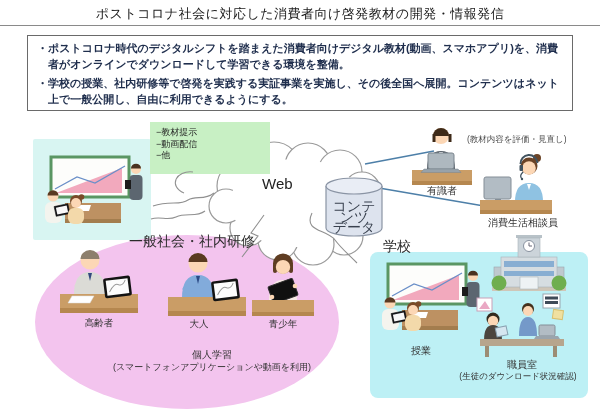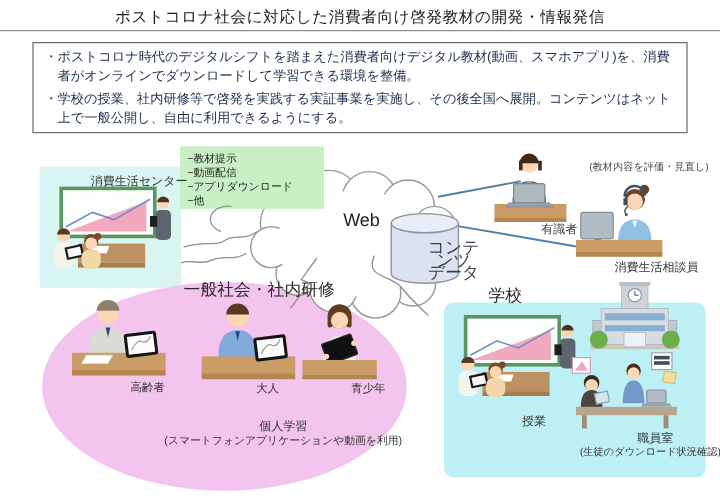--- a/index.html
+++ b/index.html
@@ -5,25 +5,25 @@
   html,body{margin:0;padding:0;background:#fff;}
   .canvas{
     position:relative;width:600px;height:415px;background:#fff;overflow:hidden;
     font-family:"Liberation Sans","DejaVu Sans",sans-serif;color:#222;border-radius:13px;
   }
   .abs{position:absolute;}
   .title{top:5px;left:0;width:600px;text-align:center;font-size:13px;color:#1a1a1a;letter-spacing:.5px;}
   .title-rule{top:25px;left:0;width:600px;border-top:1.2px solid #8a8a8a;height:0;}
   .overview{
     top:35px;left:27px;width:546px;height:76px;border:1.4px solid #6a6a6a;background:#fff;
-    box-sizing:border-box;padding:5px 9px 4px 9px;font-size:11px;font-weight:normal;color:#1f2e4d;line-height:1.42;
+    box-sizing:border-box;padding:5px 9px 4px 9px;font-size:11px;font-weight:bold;color:#1f2e4d;line-height:1.42;
   }
   .overview p{margin:0 0 4px 0;padding-left:11px;text-indent:-11px;}
   .section-heading{top:110px;left:107px;font-size:11px;color:#2e3b52;}
-  .lbl{position:absolute;color:#333;white-space:nowrap;margin-left:24px;}
+  .lbl{position:absolute;color:#333;white-space:nowrap;}
   .ctr{text-align:center;white-space:normal;}
   svg{position:absolute;top:0;left:0;}
 </style>
 </head>
 <body>
 
 <div class="canvas">
 
   <div class="abs title">ポストコロナ社会に対応した消費者向け啓発教材の開発・情報発信</div>
   <div class="abs title-rule"></div>
@@ -211,26 +211,24 @@
       <rect x="26" y="5" width="22" height="19" fill="#ccd4da" stroke="#a8b2b8" stroke-width="0.6"></rect>
       <circle cx="37" cy="13" r="5.5" fill="#fff" stroke="#8892a0"></circle>
       <line x1="37" y1="13" x2="37" y2="9.5" stroke="#667" stroke-width="1"></line>
       <line x1="37" y1="13" x2="40" y2="13" stroke="#667" stroke-width="1"></line>
       <rect x="28" y="44" width="18" height="12" fill="#eef2f4" stroke="#aab4ba" stroke-width="0.6"></rect>
       <circle cx="7" cy="50" r="7.5" fill="#6fae4e"></circle>
       <circle cx="67" cy="50" r="7.5" fill="#6fae4e"></circle>
     </g>
   </svg>
 
-  <div class="lbl ctr" style="left:33px;top:144px;width:118px;font-size:10px;">消費生活センター</div>
 
   <div class="abs" style="left:156px;top:127px;font-size:9px;line-height:11.5px;color:#222;">
     <div>−教材提示</div>
     <div>−動画配信</div>
-    <div>−アプリダウンロード</div>
     <div>−他</div>
   </div>
 
   <div class="lbl" style="left:262px;top:175px;font-size:15px;color:#222;">Web</div>
 
   <div class="lbl ctr" style="left:326px;top:201px;width:56px;font-size:14px;line-height:10.5px;color:#38404e;">
     <div>コンテンツ</div>
     <div>データ</div>
   </div>
 

